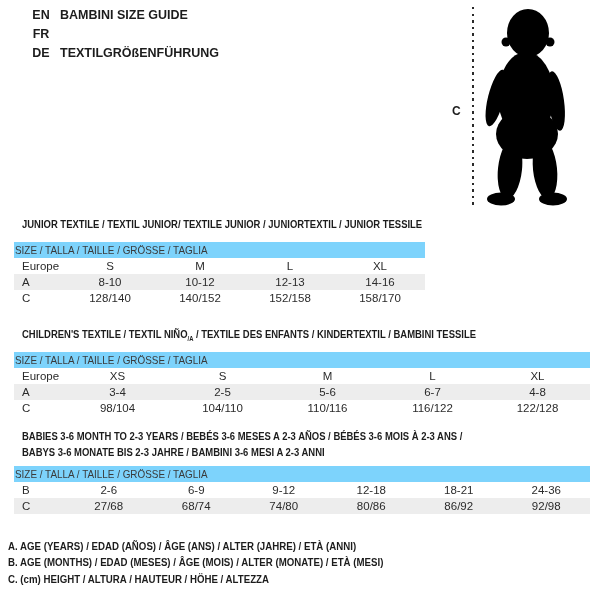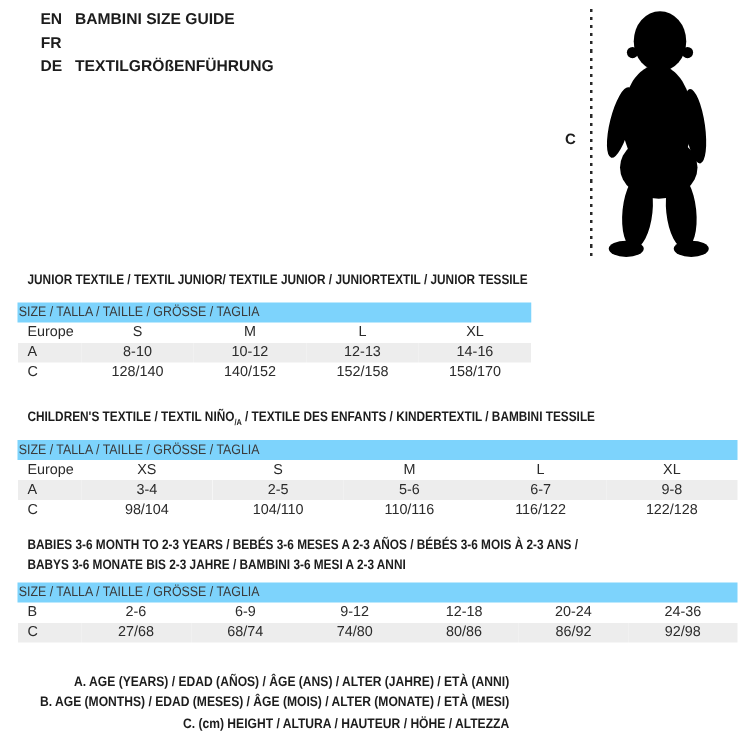--- a/index.html
+++ b/index.html
@@ -32,21 +32,21 @@
     font-size:11px;line-height:16px;padding-left:1px;box-sizing:border-box;color:#3a3a3a;white-space:nowrap;}
   .bar span{display:inline-block;transform:scaleX(0.9);transform-origin:left center;}
   .s3 .bar{top:38px;}
   table.size-table{position:absolute;left:0;top:42px;width:100%;border-collapse:collapse;table-layout:fixed;font-size:11.5px;}
   .s3 table.size-table{top:54px;}
   table.size-table td{height:16px;line-height:16px;padding:0;text-align:center;overflow:hidden;}
   table.size-table td.rowlabel{text-align:left;padding-left:8px;}
   table.size-table tbody tr:nth-child(even){background:#ededed;}
 
   
-  .notes{position:absolute;left:32px;top:538px;text-align:right;}
+  .notes{position:absolute;left:8px;top:538px;}
   .note-line{font-size:11px;font-weight:bold;color:#1c1c1c;line-height:16.3px;
     white-space:nowrap;transform:scaleX(0.88);transform-origin:left top;}
 </style>
 </head>
 <body>
 
 <div class="langs">
   <div class="lang-row">
     <span class="lang-code">EN</span>
     <span class="lang-title">BAMBINI SIZE GUIDE</span>
@@ -143,21 +143,21 @@
           <td>M</td>
           <td>L</td>
           <td>XL</td>
         </tr>
         <tr>
           <td class="rowlabel">A</td>
           <td>3-4</td>
           <td>2-5</td>
           <td>5-6</td>
           <td>6-7</td>
-          <td>9-8</td>
+          <td>4-8</td>
         </tr>
         <tr>
           <td class="rowlabel">C</td>
           <td>98/104</td>
           <td>104/110</td>
           <td>110/116</td>
           <td>116/122</td>
           <td>122/128</td>
         </tr>
       </tbody>
@@ -182,21 +182,21 @@
         <col>
         <col>
       </colgroup>
       <tbody>
         <tr>
           <td class="rowlabel">B</td>
           <td>2-6</td>
           <td>6-9</td>
           <td>9-12</td>
           <td>12-18</td>
-          <td>20-24</td>
+          <td>18-21</td>
           <td>24-36</td>
         </tr>
         <tr>
           <td class="rowlabel">C</td>
           <td>27/68</td>
           <td>68/74</td>
           <td>74/80</td>
           <td>80/86</td>
           <td>86/92</td>
           <td>92/98</td>

